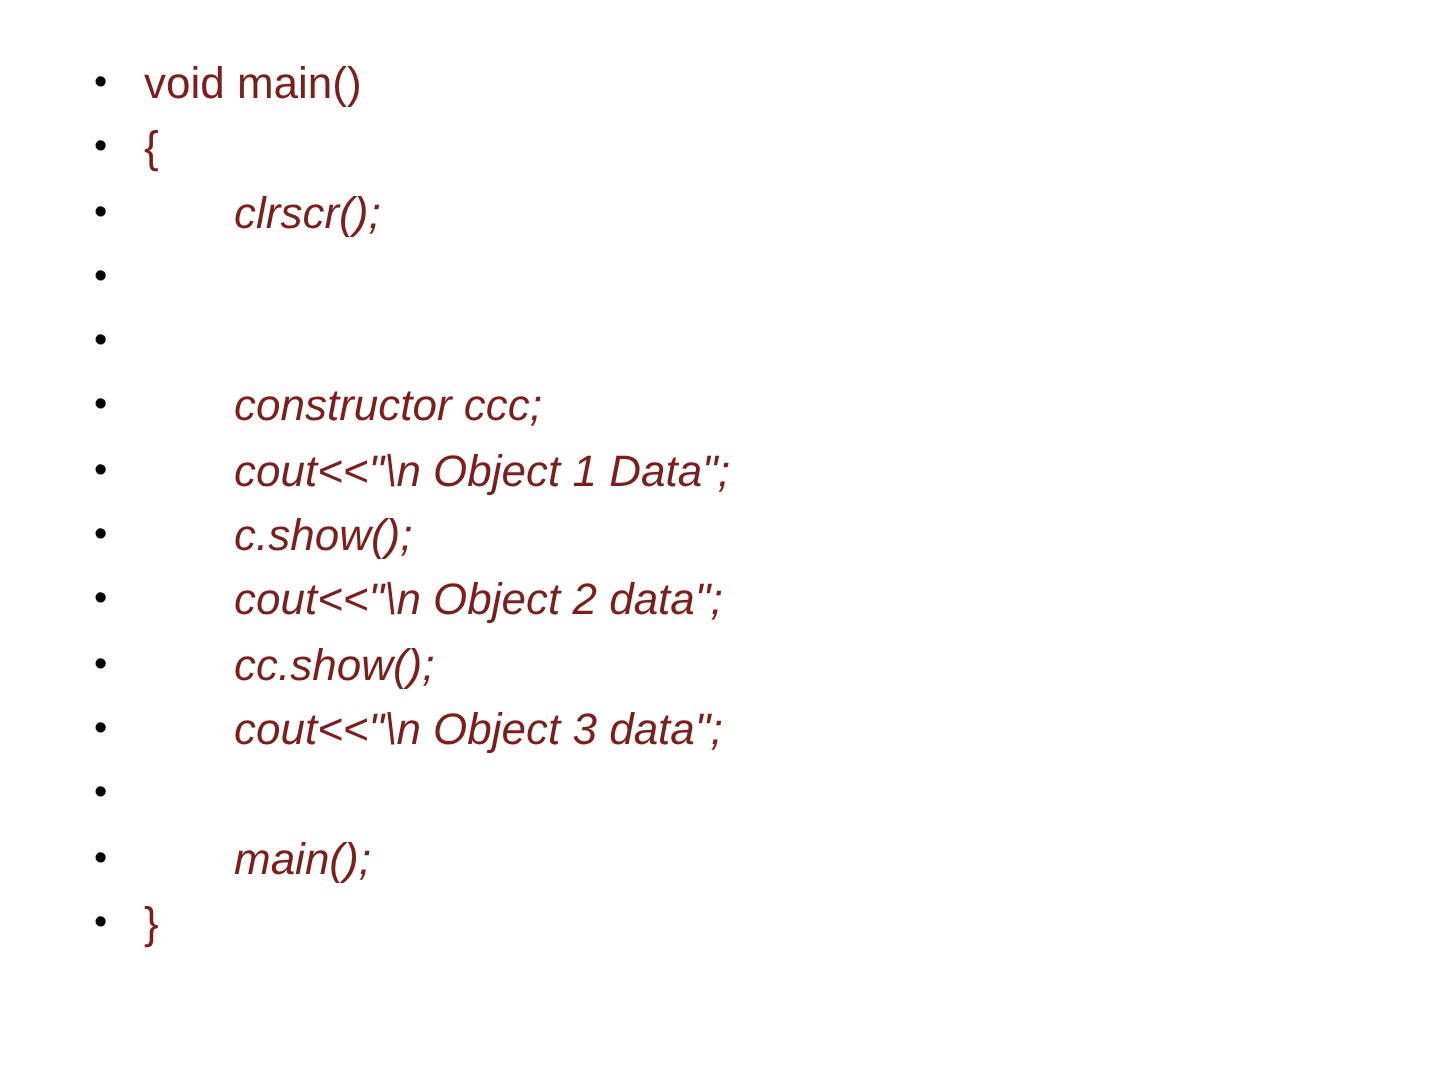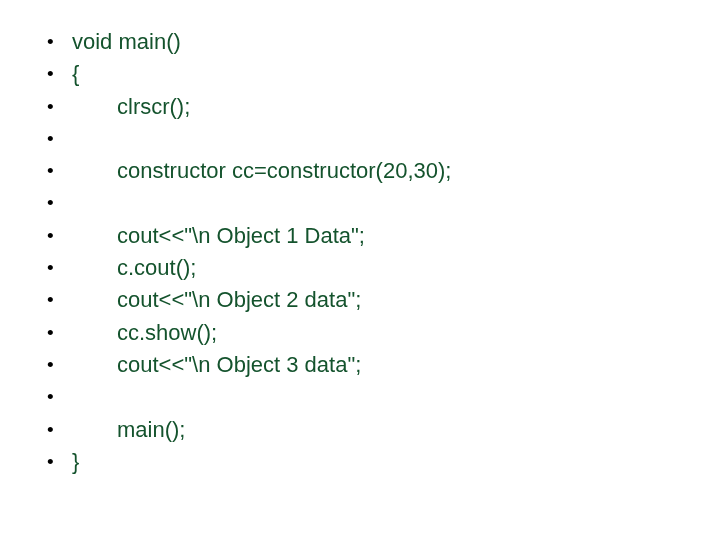--- a/index.html
+++ b/index.html
@@ -33,38 +33,38 @@
     position: absolute;
     left: 47px;
     top: 0;
     font-size: 19px;
     line-height: 32.3px;
     color: #000000;
   }
   .text {
     position: absolute;
     top: 0;
-    color: #14532d;
+    color: #7f1d1d;
   }
   .indent-0 .text { left: 72px; }
-  .indent-1 .text { left: 117px; }
+  .indent-1 .text { left: 117px; font-style: italic; }
 </style>
 </head>
 <body>
 
 <div id="slide">
   <div id="lines-container">
       <div class="line indent-0"><span class="bullet">•</span><span class="text">void main()</span></div>
       <div class="line indent-0"><span class="bullet">•</span><span class="text">{</span></div>
       <div class="line indent-1"><span class="bullet">•</span><span class="text">clrscr();</span></div>
       <div class="line indent-1"><span class="bullet">•</span></div>
-      <div class="line indent-1"><span class="bullet">•</span><span class="text">constructor cc=constructor(20,30);</span></div>
       <div class="line indent-1"><span class="bullet">•</span></div>
+      <div class="line indent-1"><span class="bullet">•</span><span class="text">constructor ccc;</span></div>
       <div class="line indent-1"><span class="bullet">•</span><span class="text">cout&lt;&lt;"\n Object 1 Data";</span></div>
-      <div class="line indent-1"><span class="bullet">•</span><span class="text">c.cout();</span></div>
+      <div class="line indent-1"><span class="bullet">•</span><span class="text">c.show();</span></div>
       <div class="line indent-1"><span class="bullet">•</span><span class="text">cout&lt;&lt;"\n Object 2 data";</span></div>
       <div class="line indent-1"><span class="bullet">•</span><span class="text">cc.show();</span></div>
       <div class="line indent-1"><span class="bullet">•</span><span class="text">cout&lt;&lt;"\n Object 3 data";</span></div>
       <div class="line indent-1"><span class="bullet">•</span></div>
       <div class="line indent-1"><span class="bullet">•</span><span class="text">main();</span></div>
       <div class="line indent-0"><span class="bullet">•</span><span class="text">}</span></div>
     </div>
 </div>
 
 </body></html>

